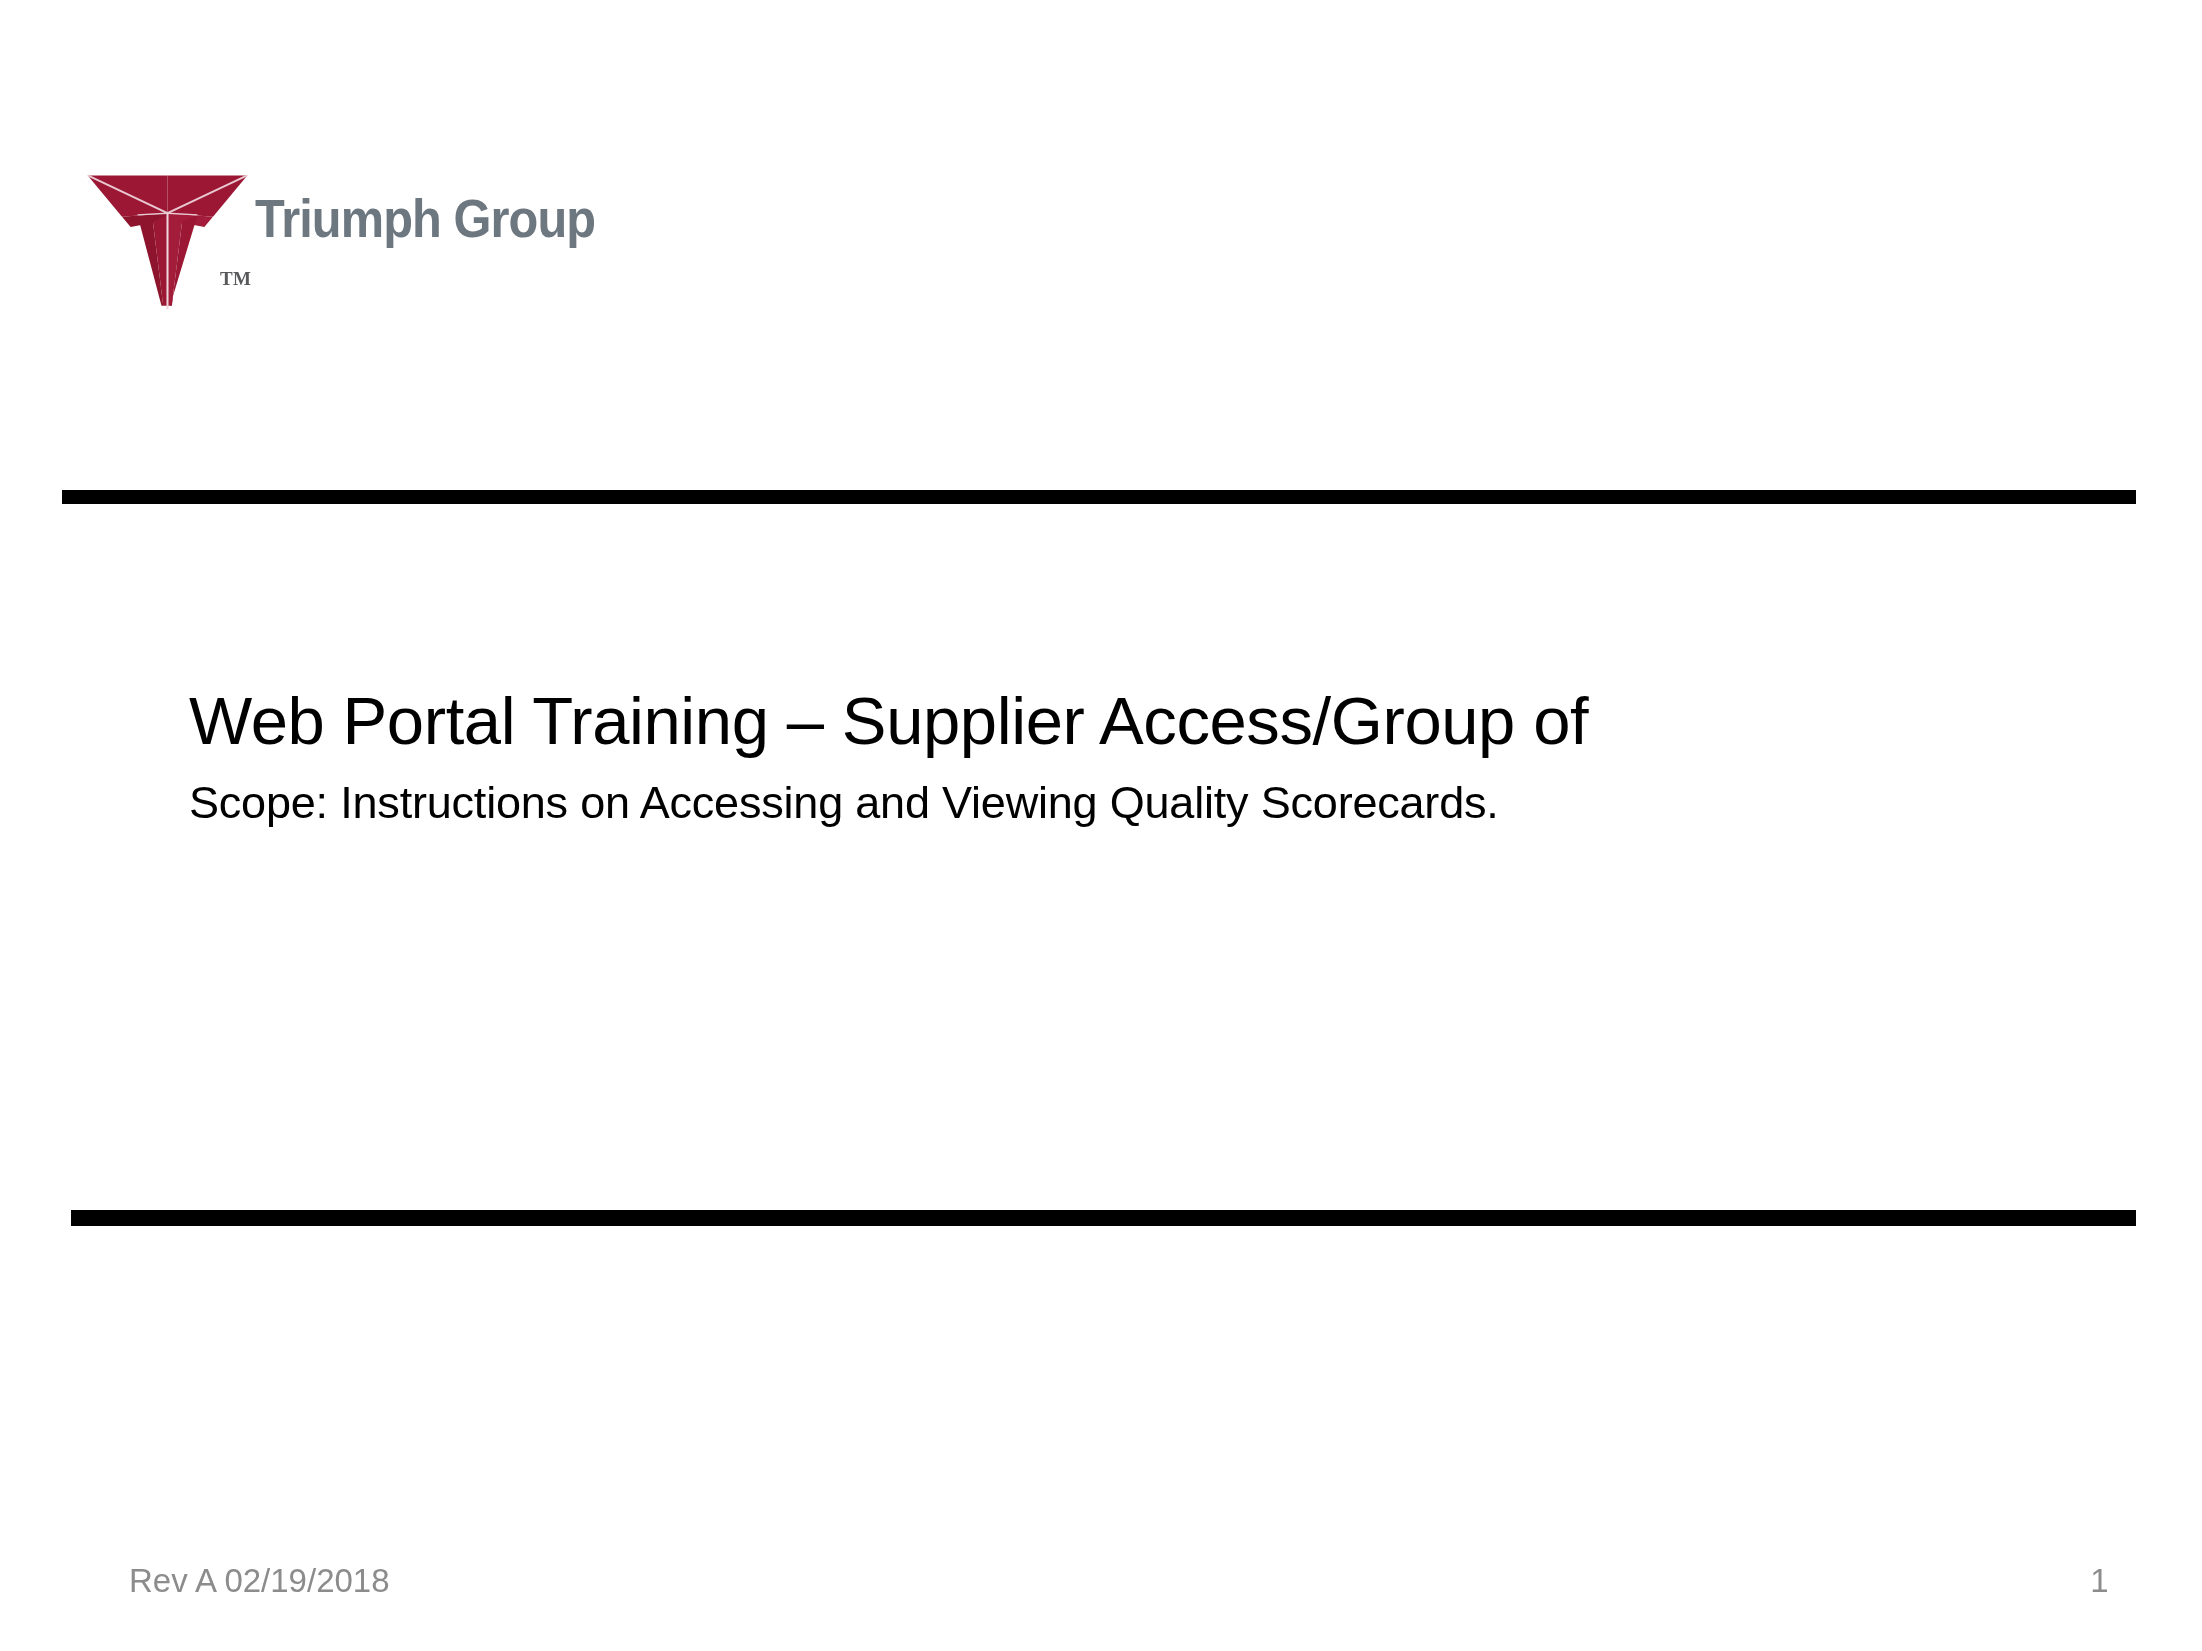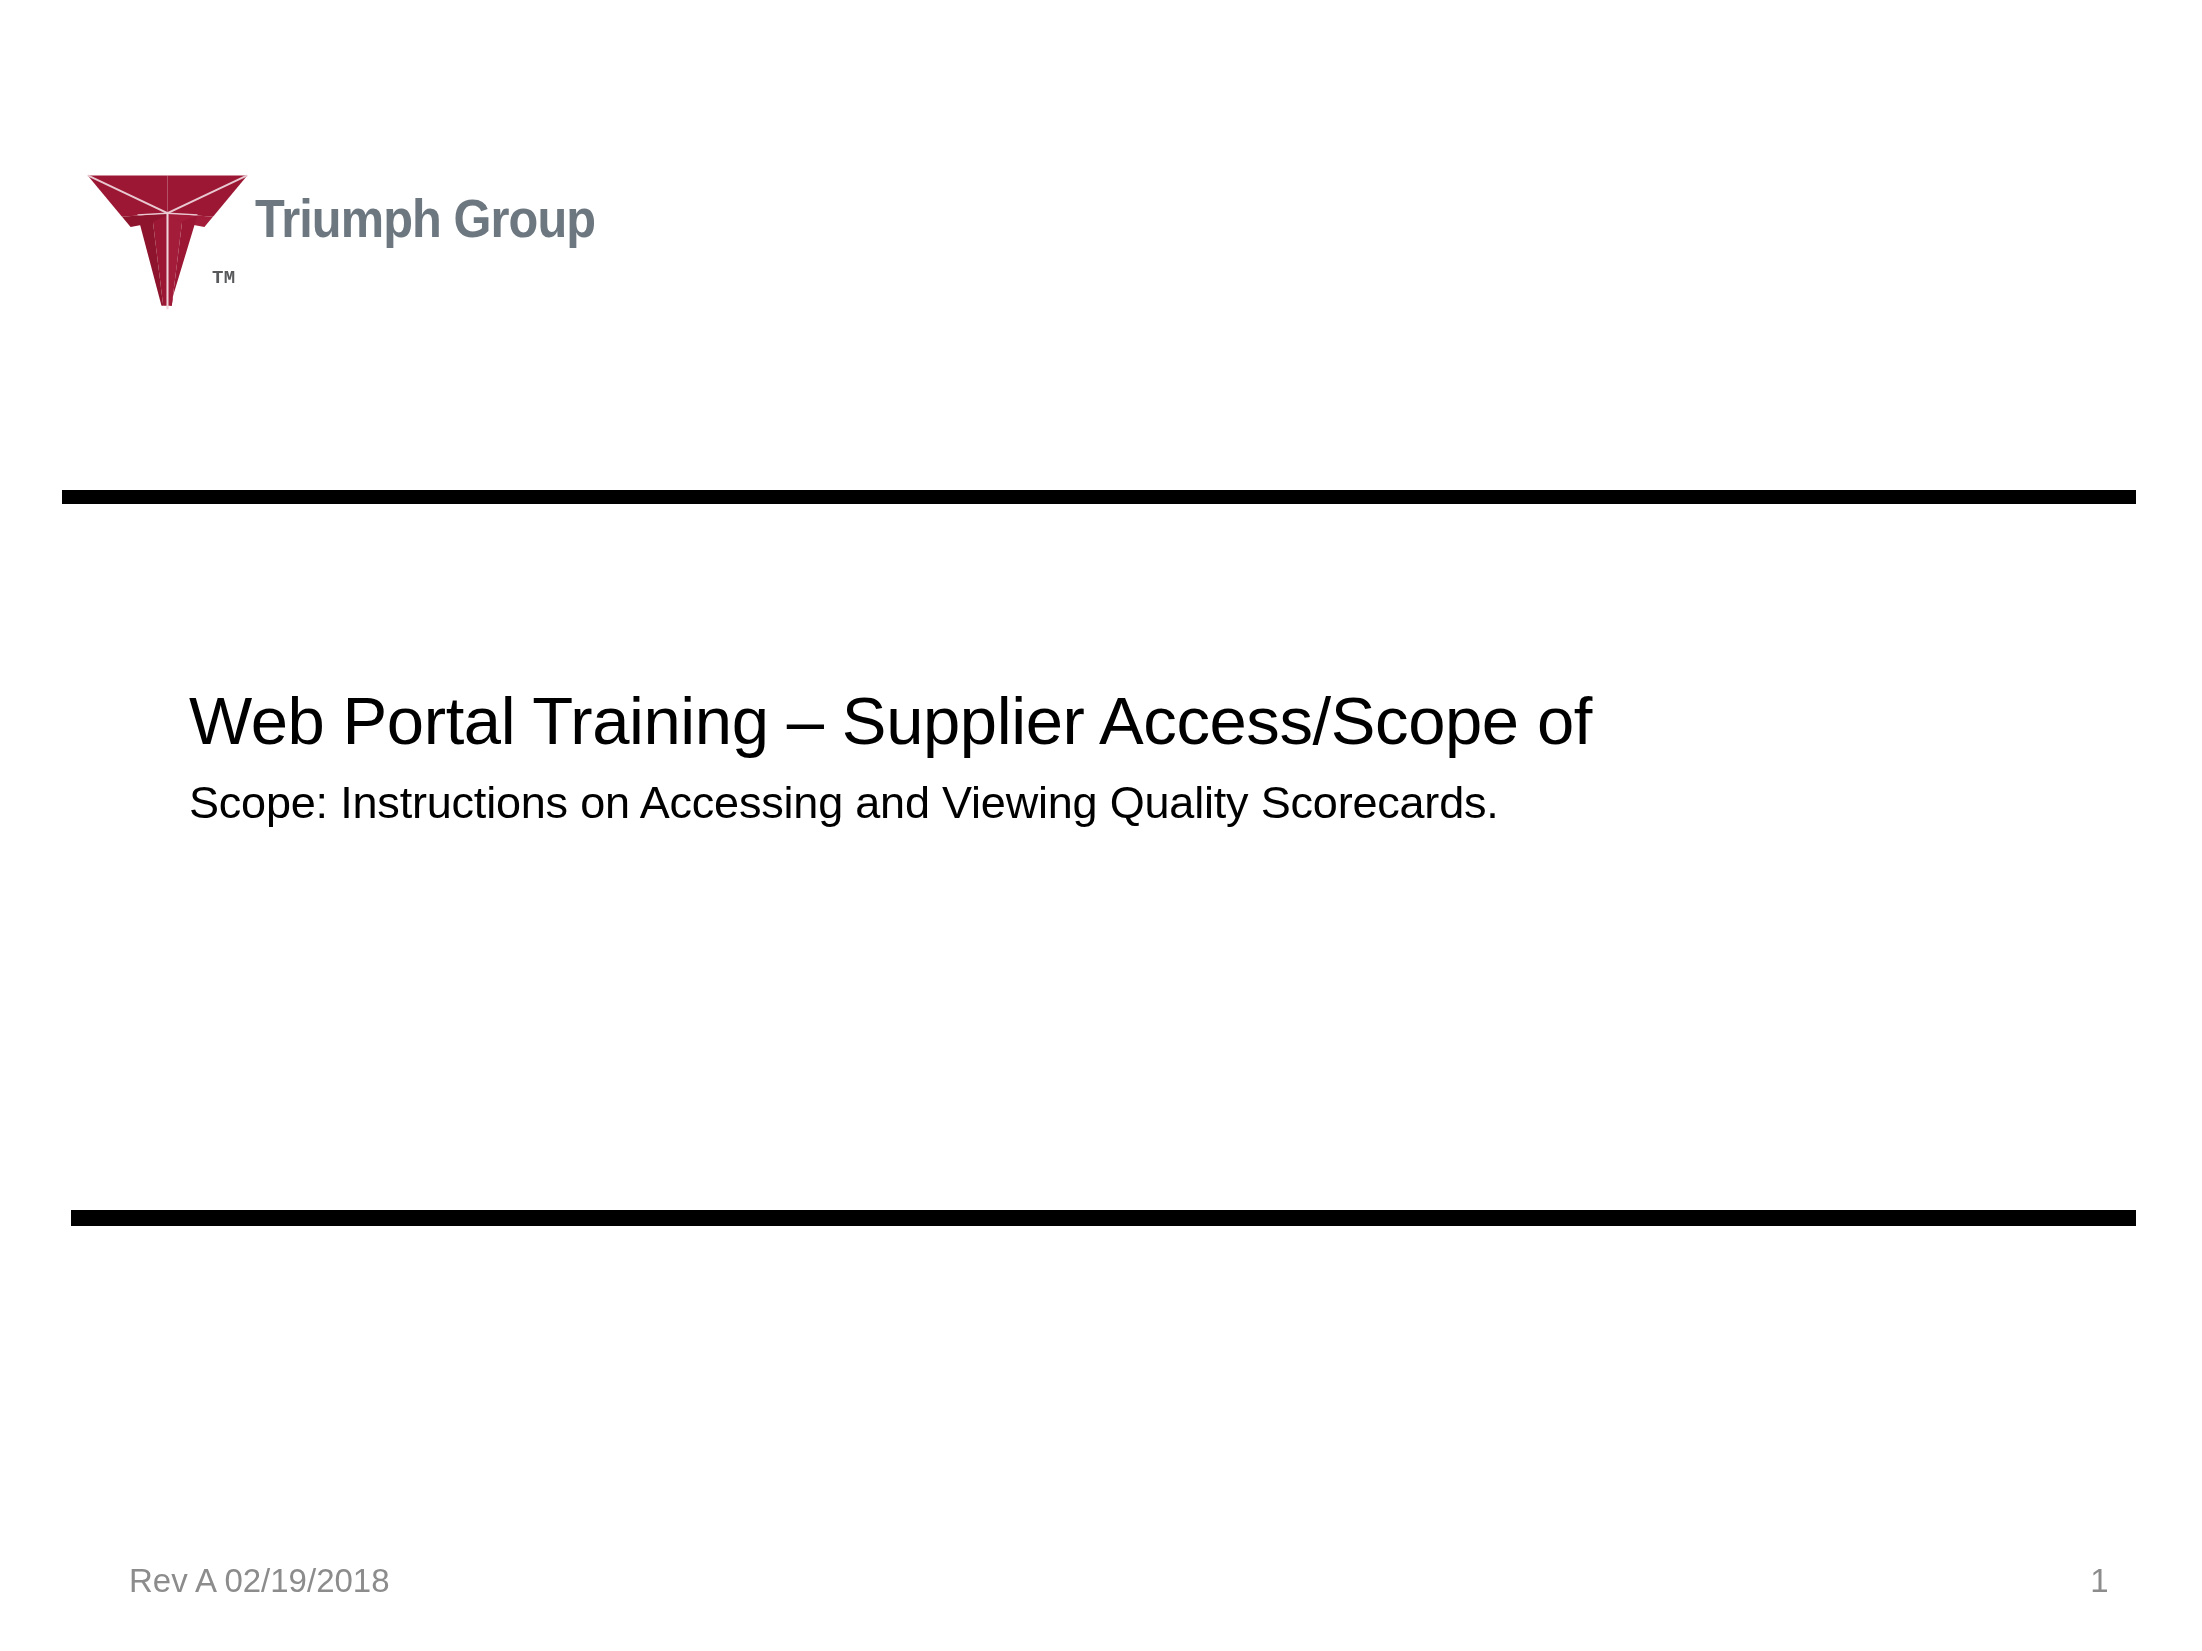--- a/index.html
+++ b/index.html
@@ -34,23 +34,23 @@
     width: 163px;
     height: 159px;
   }
   .logo-mark svg {
     display: block;
     width: 163px;
     height: 159px;
   }
   .logo-tm {
     position: absolute;
-    left: 126px;
+    left: 134px;
     top: 123px;
-    font-family: Liberation Mono, monospace;
+    font-family: Liberation Serif, serif;
     font-size: 19px;
     font-weight: 700;
     color: #57595b;
     letter-spacing: 0.4px;
     line-height: 1;
   }
   .logo-wordmark {
     position: absolute;
     left: 169px;
     top: 46px;
@@ -168,21 +168,21 @@
 
     <div class="logo-tm">TM</div>
 
     <div class="logo-wordmark">Triumph Group</div>
   </div>
 
   <div class="rule rule-top"></div>
 
   <div class="title-block">
     <div class="title">
-      <span>Web Portal Training – Supplier Access/Scope of</span>
+      <span>Web Portal Training – Supplier Access/Group of</span>
       <br>
     </div>
     <div class="subtitle">Scope: Instructions on Accessing and Viewing Quality Scorecards.</div>
   </div>
 
   <div class="rule rule-bottom"></div>
 
   <div class="footer-left">Rev A 02/19/2018</div>
   <div class="footer-right">1</div>
 

